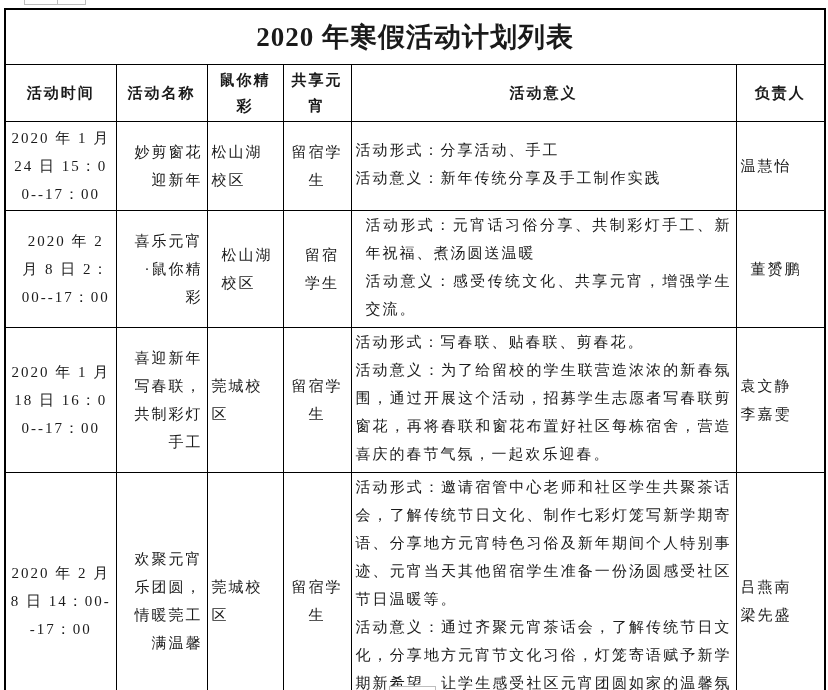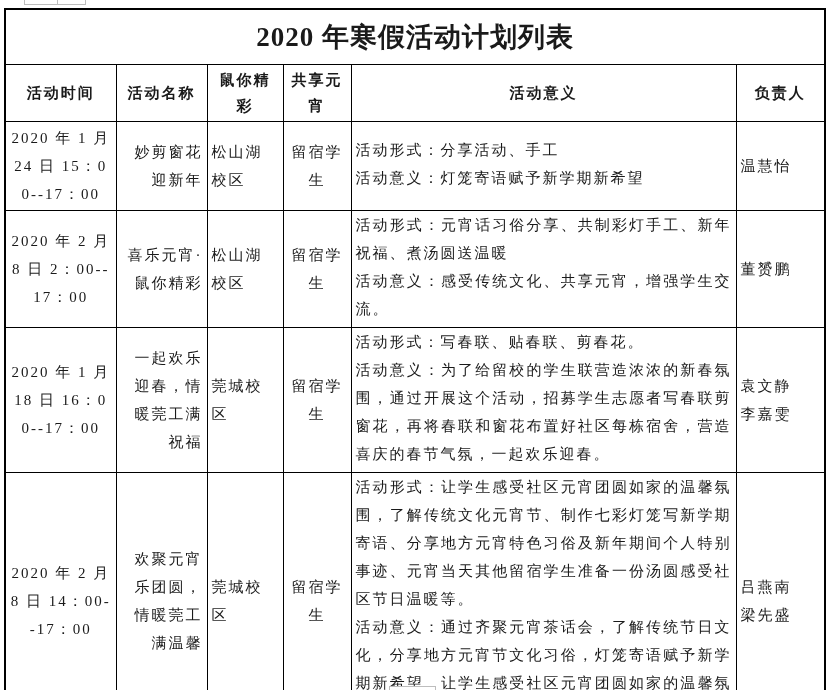--- a/index.html
+++ b/index.html
@@ -41,21 +41,21 @@
     font-size: 27px;
     letter-spacing: 1px;
   }
   .header-row td {
     height: 46px;
     text-align: center;
     font-weight: bold;
     line-height: 26px;
   }
   .r1 td { height: 81px; }
-  .r2 td { height: 107px; }
+  .r2 td { height: 107px; padding-left: 14px; }
   .r3 td { height: 131px; }
   .r4 td { height: 238px; }
   .c-time   { text-align: center; }
   .c-name   { text-align: right; padding: 2px 5px; line-height: 29px; }
   .c-loc    { text-align: left; padding: 2px 5px; }
   .c-target { text-align: center; padding: 2px 10px; }
   .c-meaning {
     text-align: justify;
     padding: 2px 6px 2px 8px;
     line-height: 27px;
@@ -105,57 +105,57 @@
       <td>负责人</td>
     </tr>
 
     <tr class="r1">
       <td class="c-time">2020 年 1 月 24 日 15：00--17：00</td>
       <td class="c-name">妙剪窗花迎新年</td>
       <td class="c-loc">松山湖校区</td>
       <td class="c-target">留宿学生</td>
       <td class="c-meaning">
         <div class="para">活动形式：分享活动、手工</div>
-        <div class="para">活动意义：灯笼寄语赋予新学期新希望</div>
+        <div class="para">活动意义：新年传统分享及手工制作实践</div>
       </td>
       <td class="c-leader">温慧怡</td>
     </tr>
 
     <tr class="r2">
       <td class="c-time">2020 年 2 月 8 日 2：00--17：00</td>
       <td class="c-name">喜乐元宵·鼠你精彩</td>
       <td class="c-loc">松山湖校区</td>
       <td class="c-target">留宿学生</td>
       <td class="c-meaning">
         <div class="para">活动形式：元宵话习俗分享、共制彩灯手工、新年祝福、煮汤圆送温暖</div>
         <div class="para">活动意义：感受传统文化、共享元宵，增强学生交流。</div>
       </td>
       <td class="c-leader">董赟鹏</td>
     </tr>
 
     <tr class="r3">
       <td class="c-time">2020 年 1 月 18 日 16：00--17：00</td>
-      <td class="c-name">一起欢乐迎春，情暖莞工满祝福</td>
+      <td class="c-name">喜迎新年写春联，共制彩灯手工</td>
       <td class="c-loc">莞城校区</td>
       <td class="c-target">留宿学生</td>
       <td class="c-meaning">
         <div class="para">活动形式：写春联、贴春联、剪春花。</div>
         <div class="para">活动意义：为了给留校的学生联营造浓浓的新春氛围，通过开展这个活动，招募学生志愿者写春联剪窗花，再将春联和窗花布置好社区每栋宿舍，营造喜庆的春节气氛，一起欢乐迎春。</div>
       </td>
       <td class="c-leader">袁文静
 李嘉雯</td>
     </tr>
 
     <tr class="r4">
       <td class="c-time">2020 年 2 月 8 日 14：00--17：00</td>
       <td class="c-name">欢聚元宵乐团圆，情暖莞工满温馨</td>
       <td class="c-loc">莞城校区</td>
       <td class="c-target">留宿学生</td>
       <td class="c-meaning">
-        <div class="para">活动形式：让学生感受社区元宵团圆如家的温馨氛围，了解传统文化元宵节、制作七彩灯笼写新学期寄语、分享地方元宵特色习俗及新年期间个人特别事迹、元宵当天其他留宿学生准备一份汤圆感受社区节日温暖等。</div>
+        <div class="para">活动形式：邀请宿管中心老师和社区学生共聚茶话会，了解传统节日文化、制作七彩灯笼写新学期寄语、分享地方元宵特色习俗及新年期间个人特别事迹、元宵当天其他留宿学生准备一份汤圆感受社区节日温暖等。</div>
         <div class="para">活动意义：通过齐聚元宵茶话会，了解传统节日文化，分享地方元宵节文化习俗，灯笼寄语赋予新学期新希望，让学生感受社区元宵团圆如家的温馨氛围。</div>
       </td>
       <td class="c-leader">吕燕南
 梁先盛</td>
     </tr>
   </tbody>
 </table>
 
 <div class="artifact artifact-bottom"></div>
 

